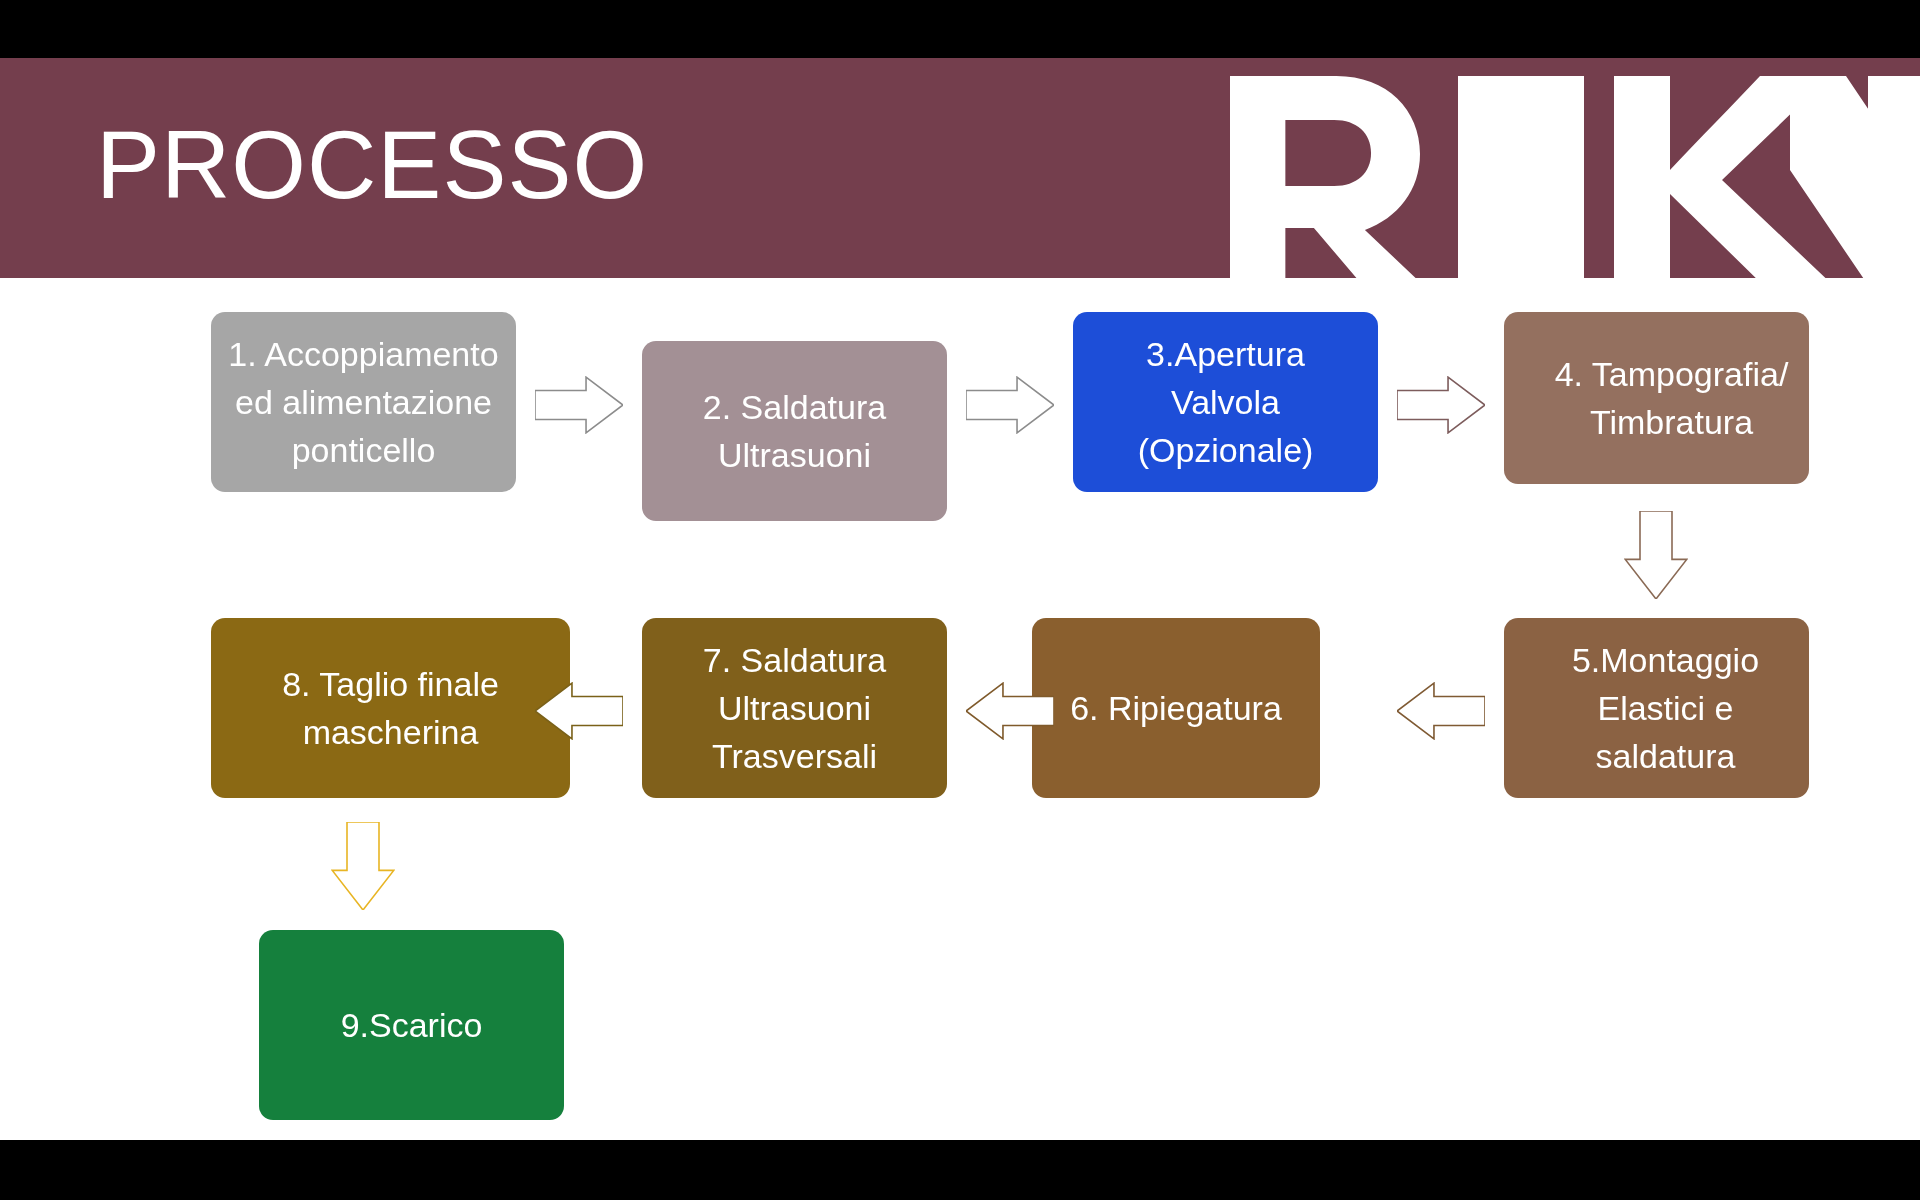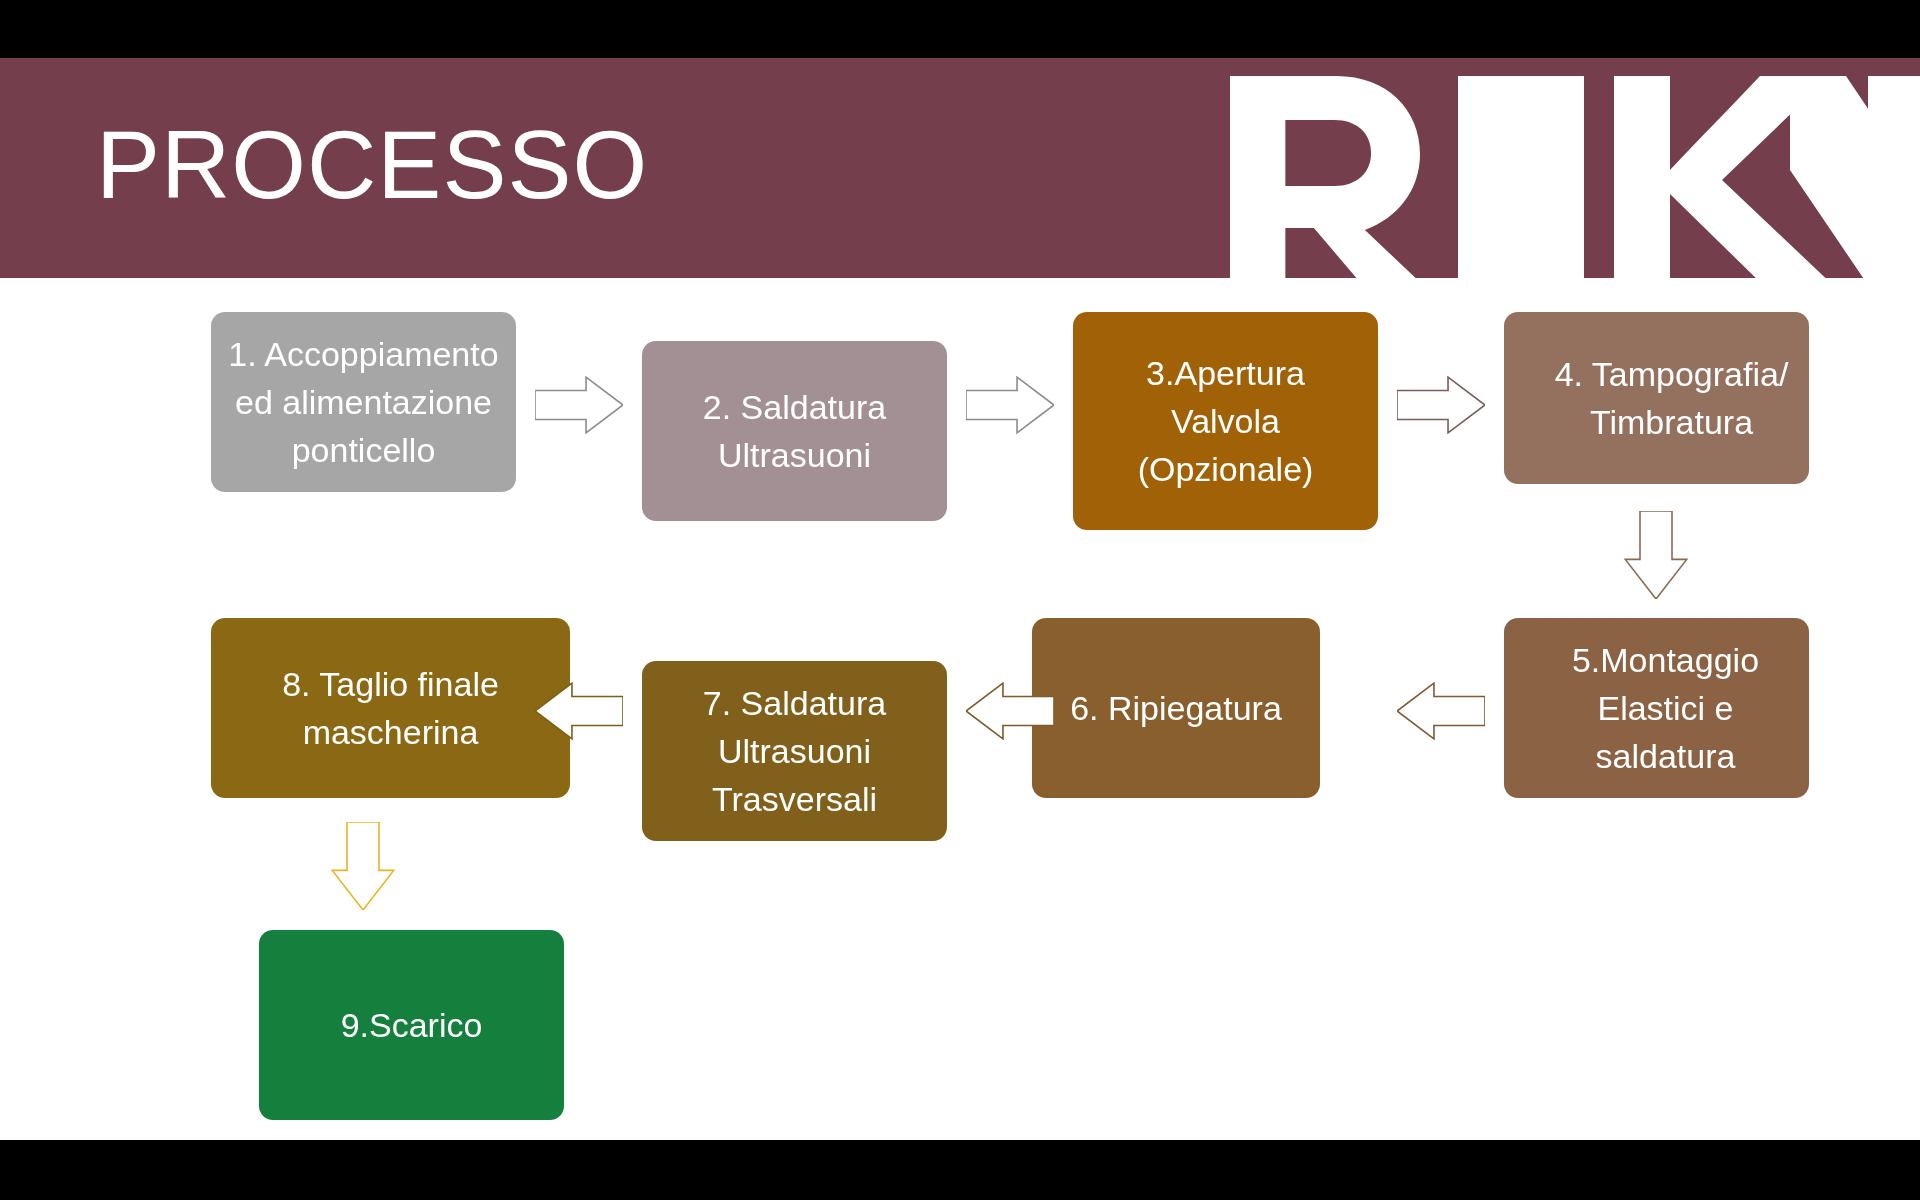--- a/index.html
+++ b/index.html
@@ -97,33 +97,33 @@
 
   <h1 id="slide-title">PROCESSO</h1>
 
   <div id="flow-layer">
       <div class="flow-box" style="left: 211px; top: 254px; width: 305px; height: 180px; background: rgb(166, 166, 166);">
         <span class="label">1. Accoppiamento ed alimentazione ponticello</span>
       </div>
       <div class="flow-box" style="left: 642px; top: 254px; width: 305px; height: 180px; background: rgb(163, 144, 149); margin-top: 29px;">
         <span class="label">2. Saldatura Ultrasuoni</span>
       </div>
-      <div class="flow-box" style="left: 1073px; top: 254px; width: 305px; height: 218px; background: #a16207;">
+      <div class="flow-box" style="left: 1073px; top: 254px; width: 305px; height: 180px; background: #1d4ed8;">
         <span class="label">3.Apertura Valvola (Opzionale)</span>
       </div>
       <div class="flow-box" style="left: 1504px; top: 254px; width: 305px; height: 172px; background: rgb(148, 112, 95); padding-left: 44px;">
         <span class="label">4. Tampografia/ Timbratura</span>
       </div>
       <div class="flow-box" style="left: 1504px; top: 560px; width: 305px; height: 180px; background: rgb(139, 98, 67); padding-left: 32px;">
         <span class="label">5.Montaggio Elastici e saldatura</span>
       </div>
       <div class="flow-box" style="left: 1032px; top: 560px; width: 288px; height: 180px; background: rgb(138, 95, 46);">
         <span class="label">6. Ripiegatura</span>
       </div>
-      <div class="flow-box" style="left: 642px; top: 560px; width: 305px; height: 180px; background: rgb(128, 96, 27); margin-top: 43px;">
+      <div class="flow-box" style="left: 642px; top: 560px; width: 305px; height: 180px; background: rgb(128, 96, 27);">
         <span class="label">7. Saldatura Ultrasuoni Trasversali</span>
       </div>
       <div class="flow-box" style="left: 211px; top: 560px; width: 359px; height: 180px; background: rgb(139, 105, 20);">
         <span class="label">8. Taglio finale mascherina</span>
       </div>
       <div class="flow-box" style="left: 211px; top: 872px; width: 305px; height: 190px; background: #15803d; margin-left: 48px;">
         <span class="label">9.Scarico</span>
       </div>
       <div class="arrow" style="left: 535px; top: 318px; width: 88px; height: 58px;"><svg width="88" height="58" viewBox="0 0 100 100" preserveAspectRatio="none">
           <polygon points="0,25 58,25 58,2 100,50 58,98 58,75 0,75" fill="#ffffff" stroke="#8c8c8c" stroke-width="1.6" vector-effect="non-scaling-stroke"></polygon>

